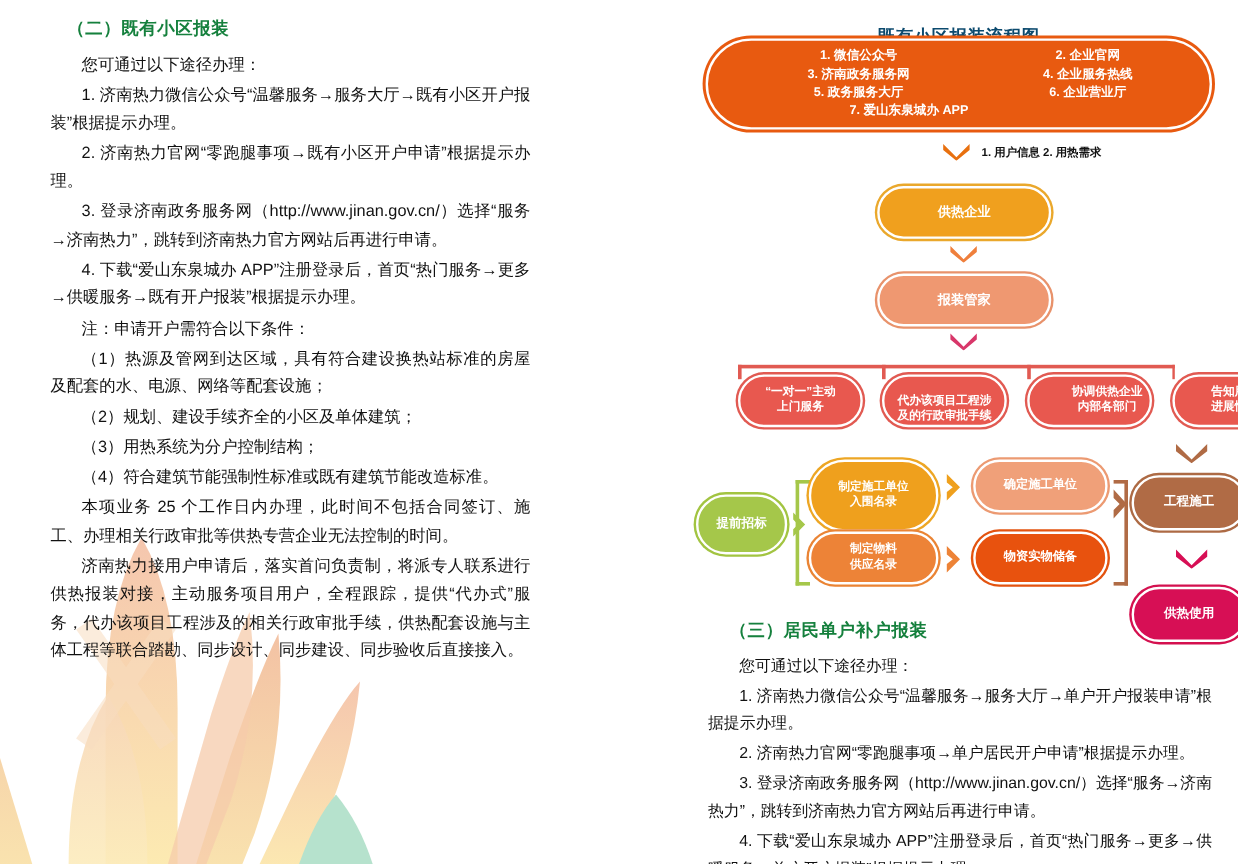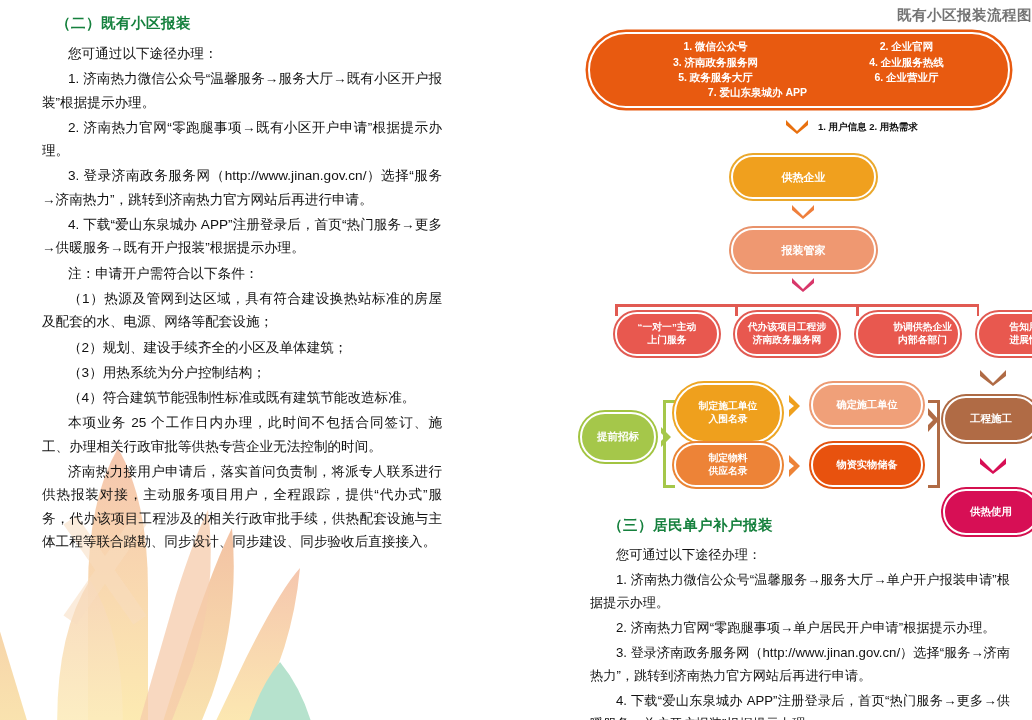--- a/index.html
+++ b/index.html
@@ -27,22 +27,22 @@
   .para{
     font-size:13.6px;color:#111;line-height:23.3px;
     margin:0 0 2px 0;text-align:justify;
   }
   .ind1{text-indent:26px;}
   .ind2{text-indent:26px;}
 
   
   .flow{position:absolute;left:566px;top:0;width:466px;height:520px;z-index:3;}
   .flow-title{
-    position:absolute;top:6px;left:0;width:466px;text-align:right;
-    font-weight:bold;font-size:14.5px;color:#737373;letter-spacing:.5px;
+    position:absolute;top:21px;left:0;width:466px;text-align:center;
+    font-weight:bold;font-size:14.5px;color:#0c4a6e;letter-spacing:.5px;
   }
 
   
   .pill{
     position:absolute;box-sizing:border-box;
     border-radius:999px;
     display:flex;align-items:center;justify-content:center;
     color:#fff;font-weight:bold;text-align:center;line-height:1.28;
     background-clip:padding-box;
   }
@@ -253,24 +253,24 @@
       <div class="tick" style="left:241px;"></div>
       <div class="tick" style="left:361.5px;"></div>
     </div>
 
     <div class="pill red-box" id="red1" style="left:49px;">
       <span class="inner">
         <span>“一对一”主动</span><br>
         <span>上门服务</span>
       </span>
     </div>
-    <div class="pill red-box" id="red2" style="left:169px;">
+    <div class="pill red-box" id="red2" style="left:169px;align-items:flex-end;">
       <span class="inner">
         <span>代办该项目工程涉</span><br>
-        <span>济南政务服务网</span>
+        <span>及的行政审批手续</span>
       </span>
     </div>
     <div class="pill red-box" id="red3" style="left:290px;justify-content:flex-end;">
       <span class="inner">
         <span>协调供热企业</span><br>
         <span>内部各部门</span>
       </span>
     </div>
     <div class="pill red-box" id="red4" style="left:411px;">
       <span class="inner">

